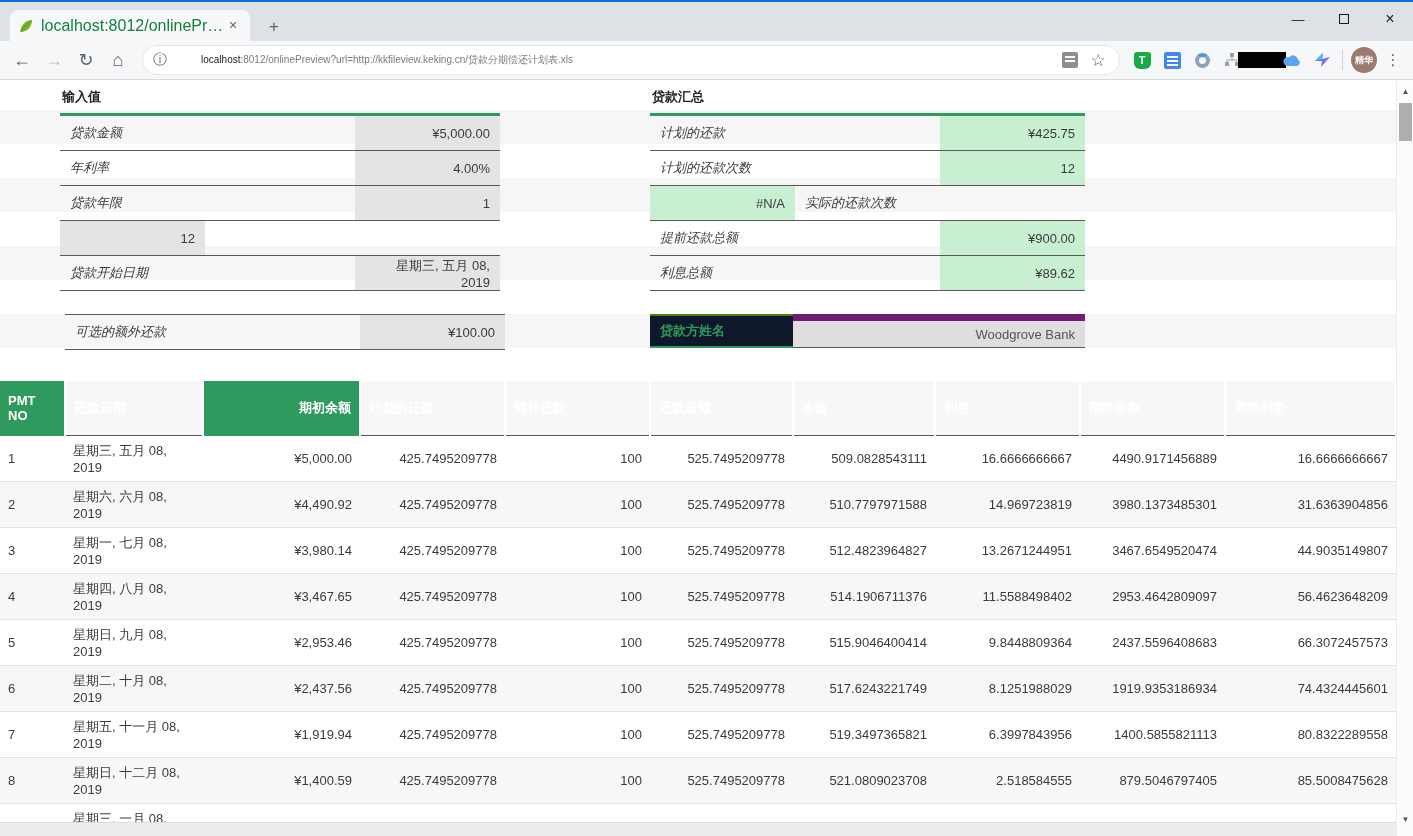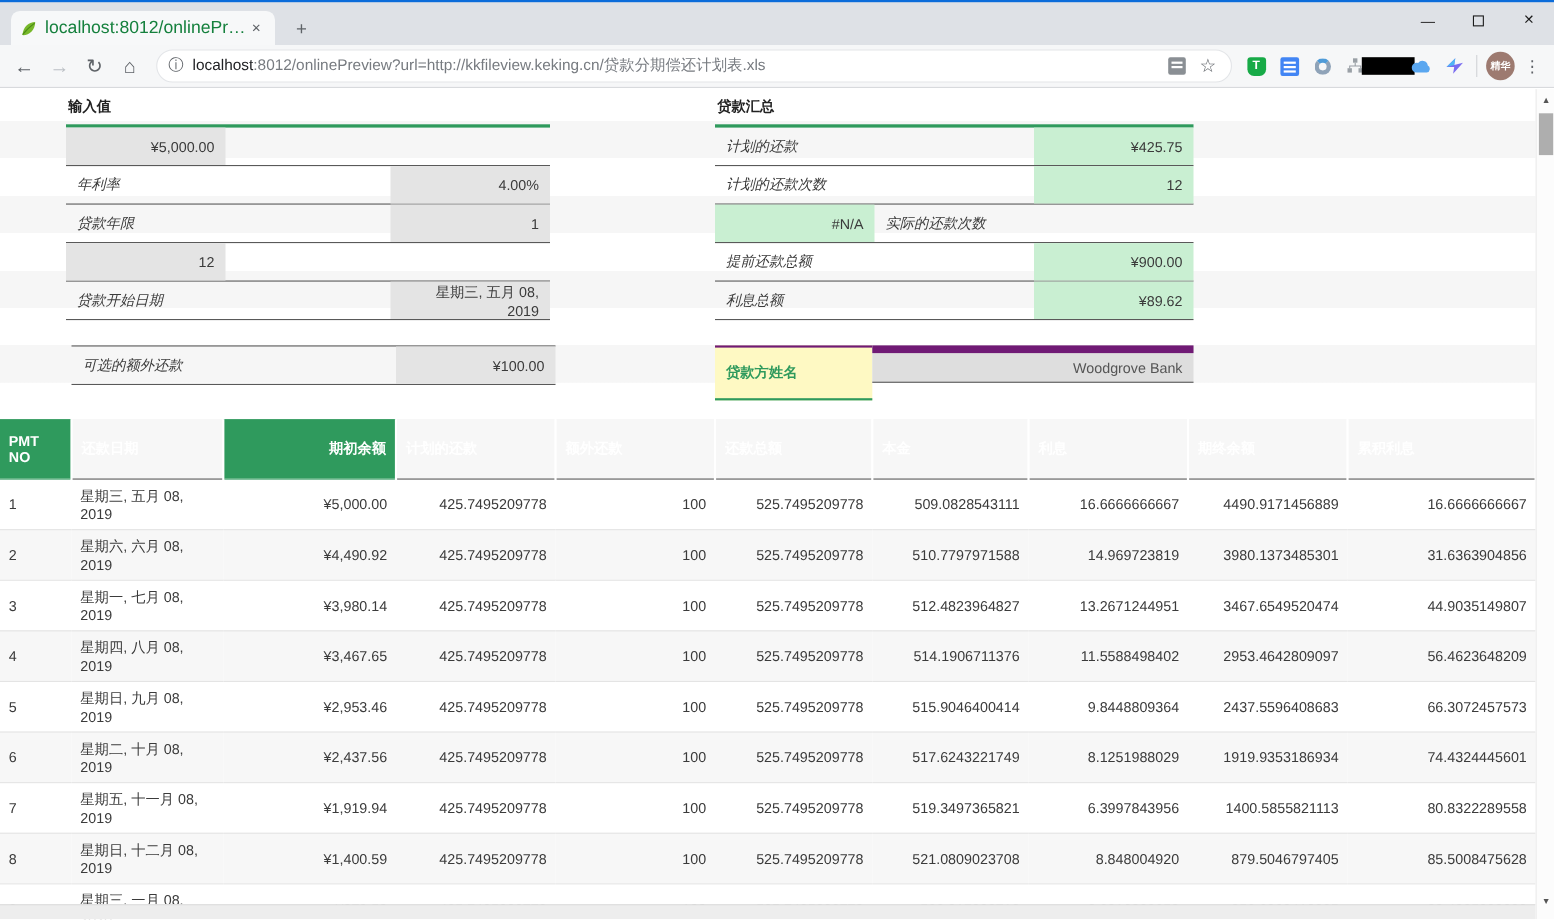--- a/index.html
+++ b/index.html
@@ -18,21 +18,21 @@
   .win-controls { position:absolute; right:0; top:2px; height:30px; display:flex; }
   .win-btn { width:46px; height:30px; display:flex; align-items:center; justify-content:center; color:#1b1b1b; font-size:13px; }
   .maxi-box { width:10px; height:10px; border:1px solid #1b1b1b; }
 
   
   .toolbar { position:absolute; top:41px; left:0; width:100%; height:39px; background:#f6f7f8; border-bottom:1px solid #d8dadd; display:flex; align-items:center; padding:0 8px; }
   .nav-btn { width:28px; height:28px; display:flex; align-items:center; justify-content:center; font-size:18px; color:#5f6368; border-radius:50%; margin-right:4px; }
   .nav-btn.disabled { color:#bdc1c6; }
   .omnibox { flex:1; height:30px; background:#fff; border:1px solid #e3e5e8; border-radius:15px; display:flex; align-items:center; padding:0 10px; margin:0 6px; min-width:0; }
   .info-icon { font-size:14px; color:#5f6368; margin-right:8px; flex:0 0 auto; }
-  .url { font-size:14px; white-space:nowrap; overflow:hidden; text-overflow:ellipsis; flex:1; min-width:0; }
+  .url { font-size:10px; white-space:nowrap; overflow:hidden; text-overflow:ellipsis; flex:1; min-width:0;margin-left:26px; }
   .url .host { color:#202124; }
   .url .rest { color:#777b80; }
   .page-action { width:22px; height:22px; display:flex; align-items:center; justify-content:center; margin-left:6px; flex:0 0 auto; }
   .star-icon { font-size:17px; color:#5f6368; }
   .gt-box { width:16px; height:16px; background:#8a8f94; border-radius:2px; position:relative; }
   .gt-box::after { content:""; position:absolute; left:3px; top:4px; width:10px; height:2px; background:#fff; box-shadow:0 4px 0 #fff; }
   .ext-area { display:flex; align-items:center; flex:0 0 auto; }
   .ext-btn { width:28px; height:28px; display:flex; align-items:center; justify-content:center; margin-left:2px; }
   .tm-shield { width:17px; height:17px; background:#17aa47; border-radius:3px 3px 6px 6px; color:#fff; font-size:11px; font-weight:bold; text-align:center; line-height:17px; }
   .bt-box { width:17px; height:17px; background:#4285f4; border-radius:2px; position:relative; }
@@ -56,21 +56,21 @@
   .val { justify-content:flex-end; text-align:right; }
   .val.grey { background:#e4e4e4; width:145px; flex:0 0 145px; }
   .val.green { background:#c9efd2; width:145px; flex:0 0 145px; }
 
   .inputs-section { position:absolute; left:60px; top:3px; width:440px; }
   .summary-section { position:absolute; left:650px; top:3px; width:435px; }
   .summary-section .lbl { flex:0 0 290px; }
 
   .extra-row { position:absolute; left:65px; top:233px; width:440px; display:flex; border-top:1px solid #595959; border-bottom:1px solid #595959; }
   .lender-row { position:absolute; left:650px; top:233px; width:435px; display:flex; }
-  .lender-label { width:143px; flex:0 0 143px; height:50px; display:flex; align-items:center; padding:0 10px; color:#2f9a5d; font-weight:bold; border-top:2px solid #701a75; border-bottom:2px solid #2f9a5d; background:#fef9c3; }
+  .lender-label { width:143px; flex:0 0 143px; height:34px; display:flex; align-items:center; padding:0 10px; color:#2f9a5d; font-weight:bold; border-top:2px solid #4d7c0f; border-bottom:2px solid #2f9a5d; background:#0f172a; }
   .lender-value { flex:1; height:34px; display:flex; align-items:center; justify-content:flex-end; padding:0 10px; background:#dedede; border-top:7px solid #701a75; border-bottom:1px solid #595959; color:#555; }
 
   
   table.schedule { position:absolute; left:0; top:300px; width:1396px; table-layout:fixed; border-collapse:collapse; background:#fff; font-size:13px; color:#3b3b3b; }
   .schedule thead th { height:54px; background:#f7f7f7; color:#fff; font-weight:bold; text-align:left; padding:4px 8px; border-right:2px solid #fff; border-bottom:1px solid #595959; vertical-align:middle; }
   .schedule thead th.green { background:#2f9a5d; border-bottom-color:#2f9a5d; }
   .schedule thead th.r { text-align:right; }
   .schedule tbody td { height:34px; padding:6px 8px; border-bottom:1px solid #e4e4e4; vertical-align:middle; }
   .schedule tbody tr:nth-child(even) { background:#f7f7f7; }
   .schedule td.r { text-align:right; }
@@ -158,20 +158,21 @@
     </div>
   </div>
 
   <div class="content">
     <div class="stripes"></div>
 
     <div class="inputs-section">
       <div class="section-title">输入值</div>
       <div class="form-rows">
           <div class="form-row">
+            <div class="cell lbl">贷款金额</div>
             <div class="cell val grey">¥5,000.00</div>
           </div>
           <div class="form-row">
             <div class="cell lbl">年利率</div>
             <div class="cell val grey">4.00%</div>
           </div>
           <div class="form-row">
             <div class="cell lbl">贷款年限</div>
             <div class="cell val grey">1</div>
           </div>
@@ -334,21 +335,21 @@
             <td class="r">80.8322289558</td>
           </tr>
           <tr>
             <td>8</td>
             <td>星期日, 十二月 08, 2019</td>
             <td class="r">¥1,400.59</td>
             <td class="r">425.7495209778</td>
             <td class="r">100</td>
             <td class="r">525.7495209778</td>
             <td class="r">521.0809023708</td>
-            <td class="r">8.848004920</td>
+            <td class="r">2.518584555</td>
             <td class="r">879.5046797405</td>
             <td class="r">85.5008475628</td>
           </tr>
           <tr>
             <td>9</td>
             <td>星期三, 一月 08, 2020</td>
             <td class="r">¥879.50</td>
             <td class="r">425.7495209778</td>
             <td class="r">100</td>
             <td class="r">525.7495209778</td>

